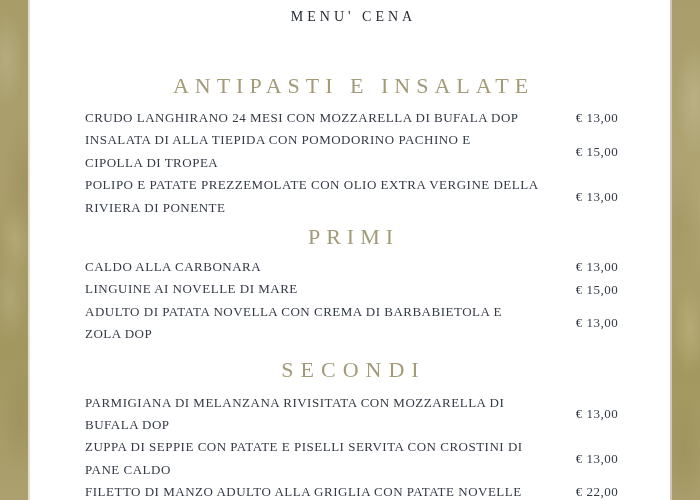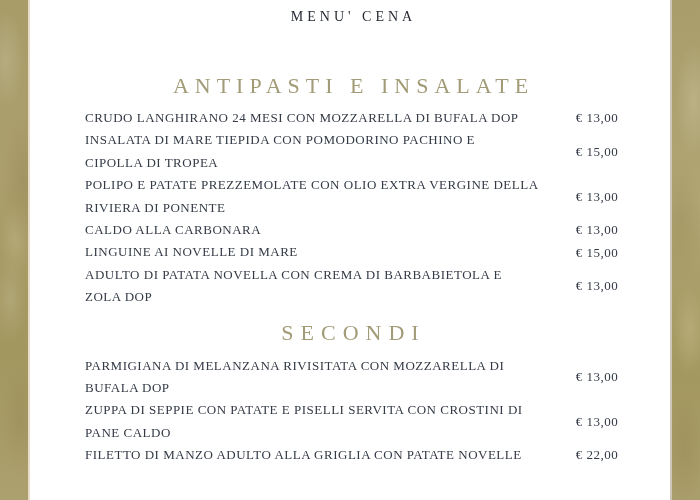--- a/index.html
+++ b/index.html
@@ -84,32 +84,33 @@
 <main class="content">
   <div class="title">MENU' CENA</div>
 
   <section class="section sec-antipasti">
     <div class="section-header">ANTIPASTI E INSALATE</div>
     <div class="row">
       <span class="item-name">CRUDO LANGHIRANO 24 MESI CON MOZZARELLA DI BUFALA DOP</span>
       <span class="item-price">€ 13,00</span>
     </div>
     <div class="row">
-      <span class="item-name">INSALATA DI MARE TIEPIDA CON POMODORINO PACHINO E
+      <span class="item-name">INSALATA DI ALLA TIEPIDA CON POMODORINO PACHINO E
 CIPOLLA DI TROPEA</span>
       <span class="item-price">€ 15,00</span>
     </div>
     <div class="row">
       <span class="item-name">POLIPO E PATATE PREZZEMOLATE CON OLIO EXTRA VERGINE DELLA
 RIVIERA DI PONENTE</span>
       <span class="item-price">€ 13,00</span>
     </div>
   </section>
 
   <section class="section sec-primi">
+    <div class="section-header">PRIMI</div>
     <div class="row">
       <span class="item-name">CALDO ALLA CARBONARA</span>
       <span class="item-price">€ 13,00</span>
     </div>
     <div class="row">
       <span class="item-name">LINGUINE AI NOVELLE DI MARE</span>
       <span class="item-price">€ 15,00</span>
     </div>
     <div class="row">
       <span class="item-name">ADULTO DI PATATA NOVELLA CON CREMA DI BARBABIETOLA E

